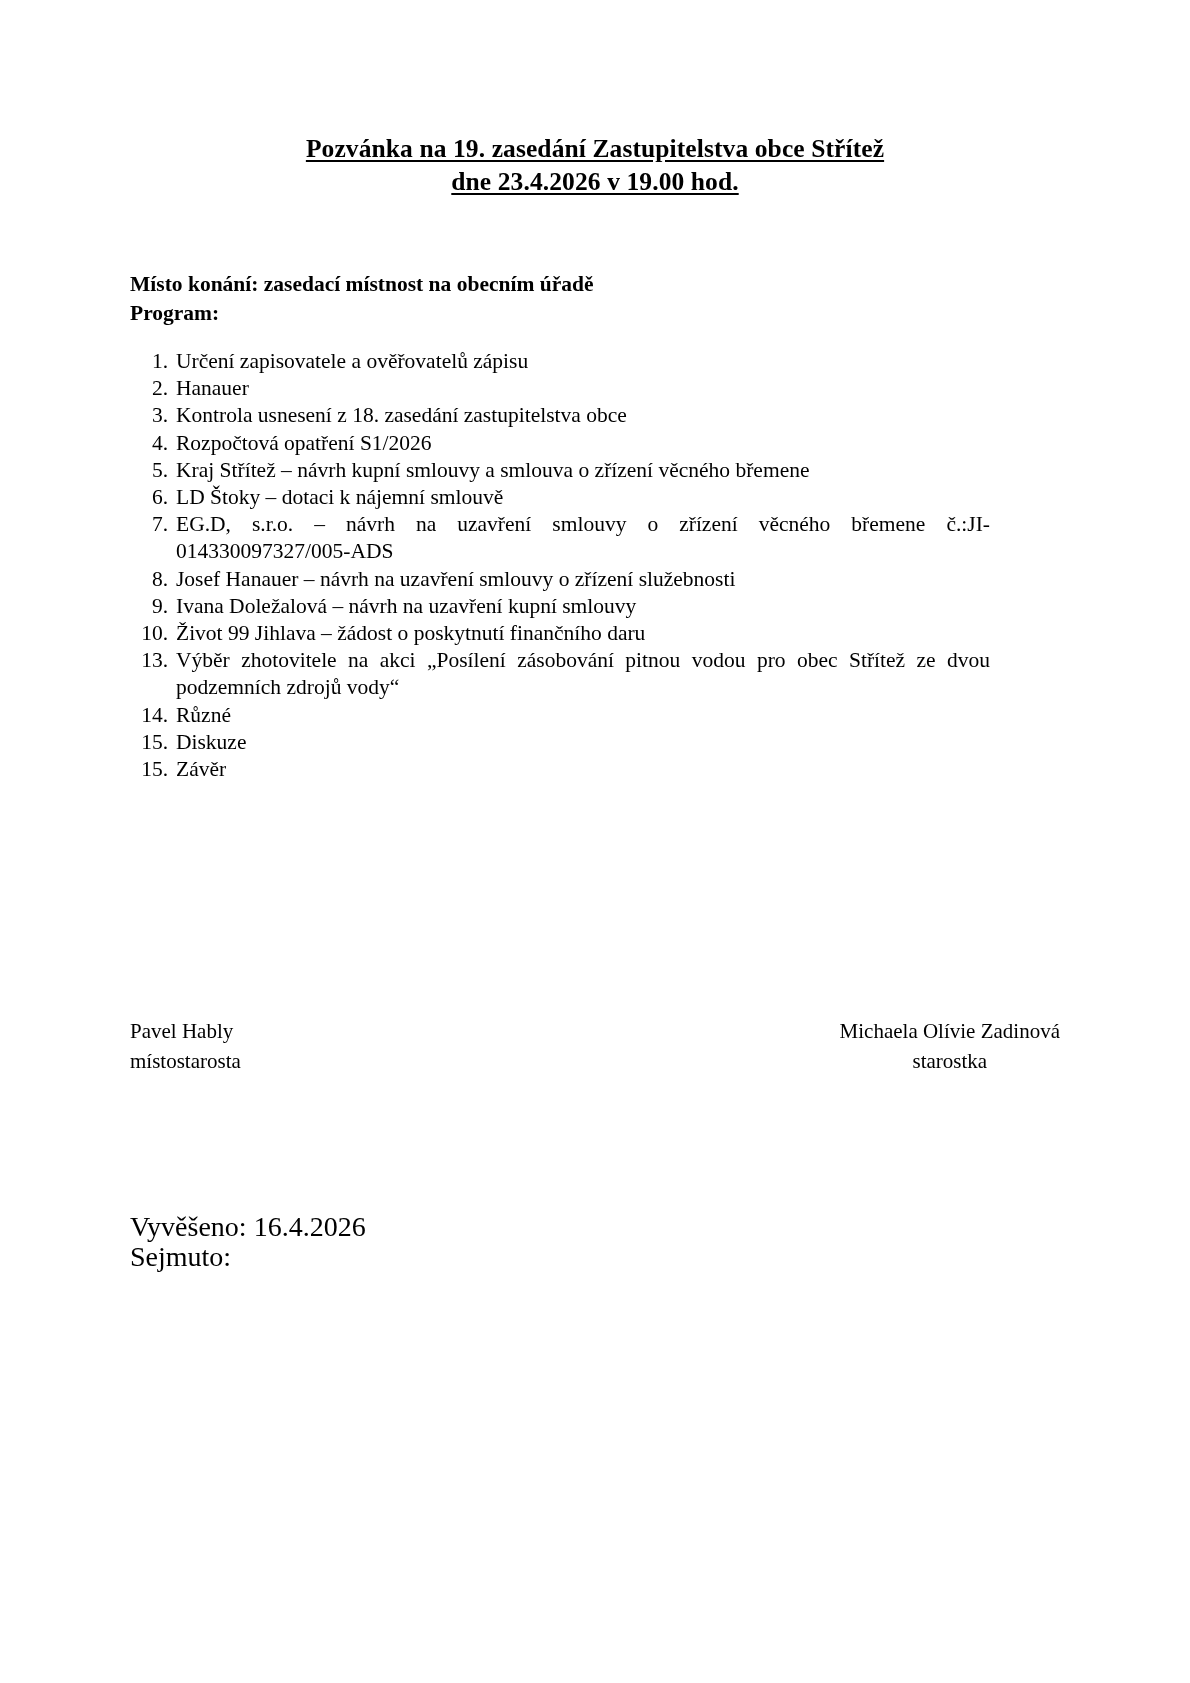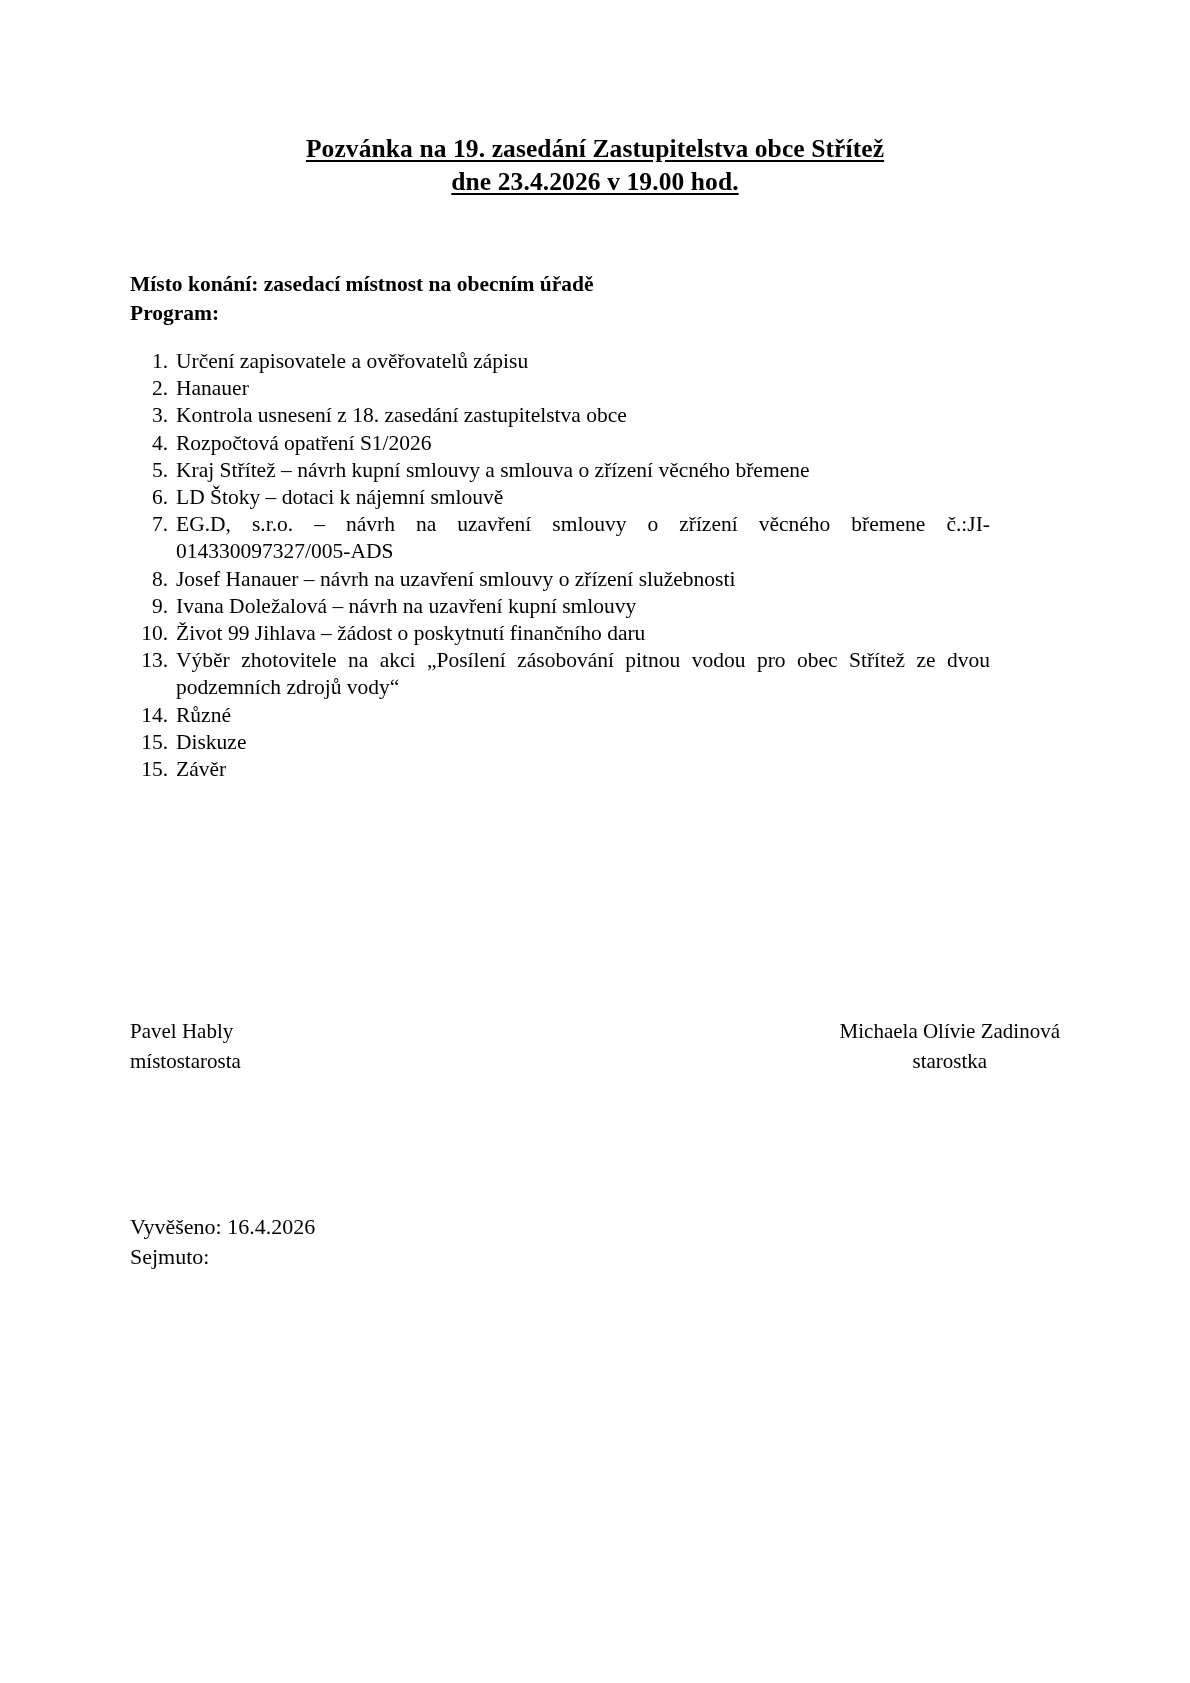--- a/index.html
+++ b/index.html
@@ -98,21 +98,21 @@
   .sig-col { text-align: left; }
   .sig-col.right { text-align: center; }
   .sig-name  { white-space: nowrap; }
   .sig-role  { white-space: nowrap; }
 
   
   .footer {
     position: absolute;
     top: 1208px;
     left: 130px;
-    font-size: 22px;
+    font-size: 28px;
     line-height: 30px;
   }
   .footer-line { white-space: nowrap; }
 </style>
 </head>
 <body>
 
 <div class="page">
 
   <div class="title-block">

